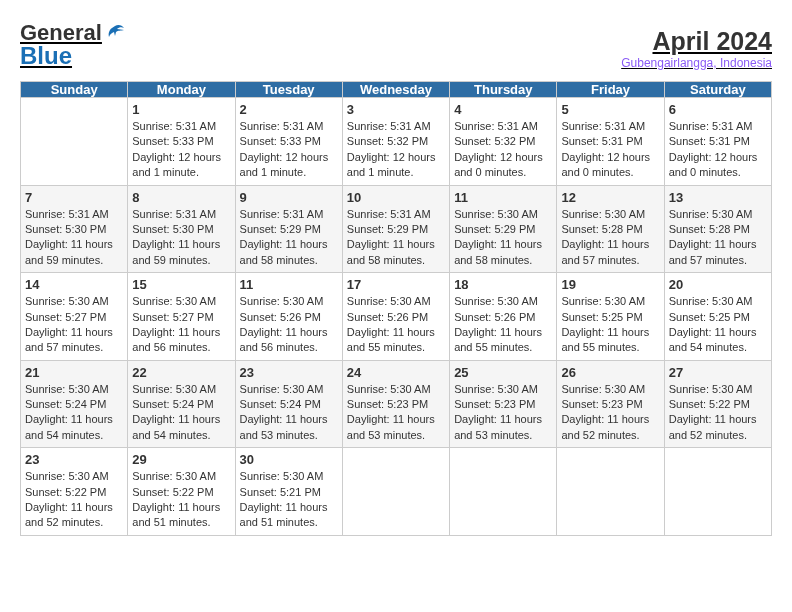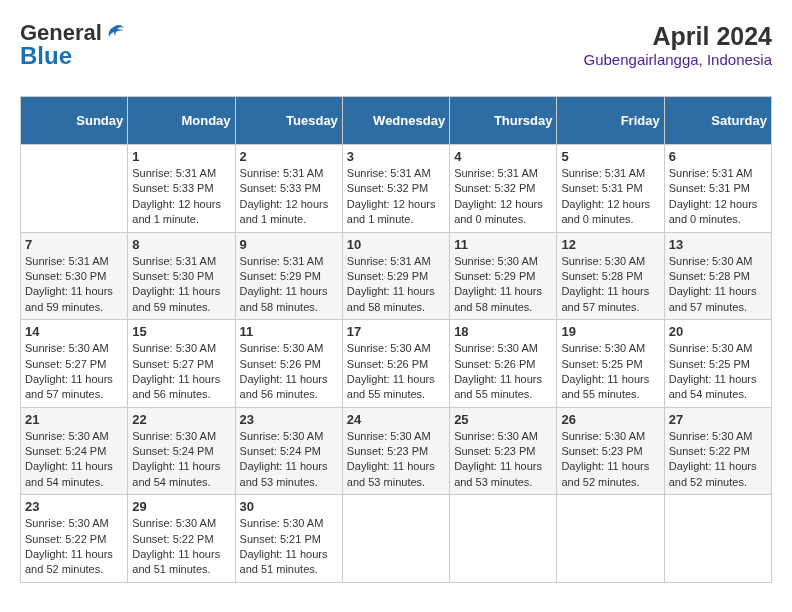--- a/index.html
+++ b/index.html
@@ -6,52 +6,53 @@
     body {
       font-family: Arial, sans-serif;
       background: #fff;
       width: 792px;
       min-height: 612px;
       padding: 20px;
     }
     .header {
       display: flex;
       justify-content: space-between;
-      align-items: center;
-      margin-bottom: 26px;
+      align-items: flex-end;
+      margin-bottom: 11px;
+      text-decoration: underline;
     }
     .logo {
       display: flex;
       flex-direction: column;
       align-items: flex-start;
     }
     .logo-general { color: #333; }
     .logo-blue { color: #1a6fb5; }
     .title-section {
       text-align: right;
     }
     .month-title {
       font-size: 25px;
       font-weight: bold;
       color: #333;
     }
     .location {
-      font-size: 15px;
-      color: #4c1d95;
+      font-size: 12px;
+      color: #8b5cf6;
     }
     .calendar {
       width: 100%;
       border-collapse: collapse;
       font-size: 11px;
     }
     .calendar th {
       background: #2e6da4;
       color: #fff;
-      padding: 16px 4px;
-      text-align: right;
+      padding: 0 4px;
+      text-align: center;
       font-size: 13px;
       font-weight: bold;
       border: 1px solid #ccc;
     }
     .calendar td {
       border: 1px solid #ccc;
       vertical-align: top;
       padding: 4px;
       width: calc(100% / 7);
       min-height: 80px;

